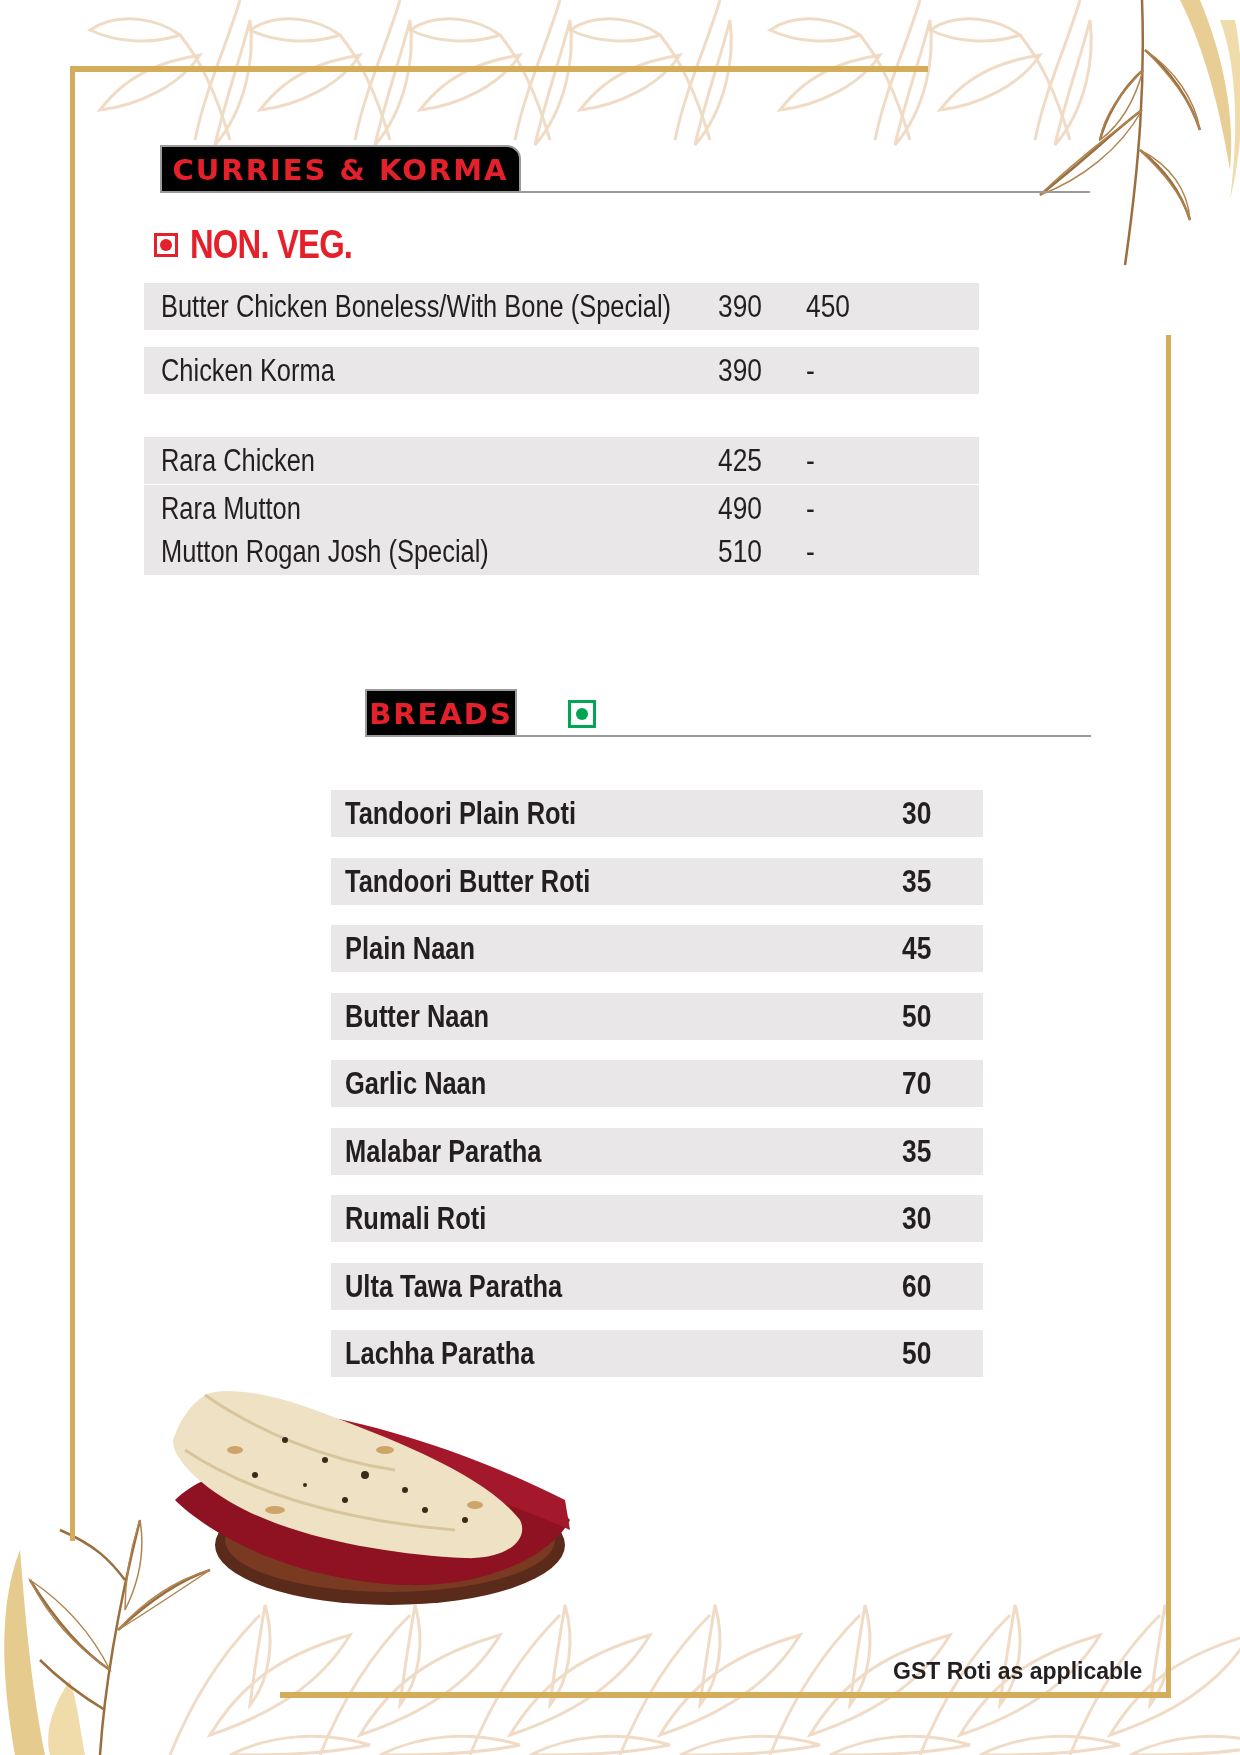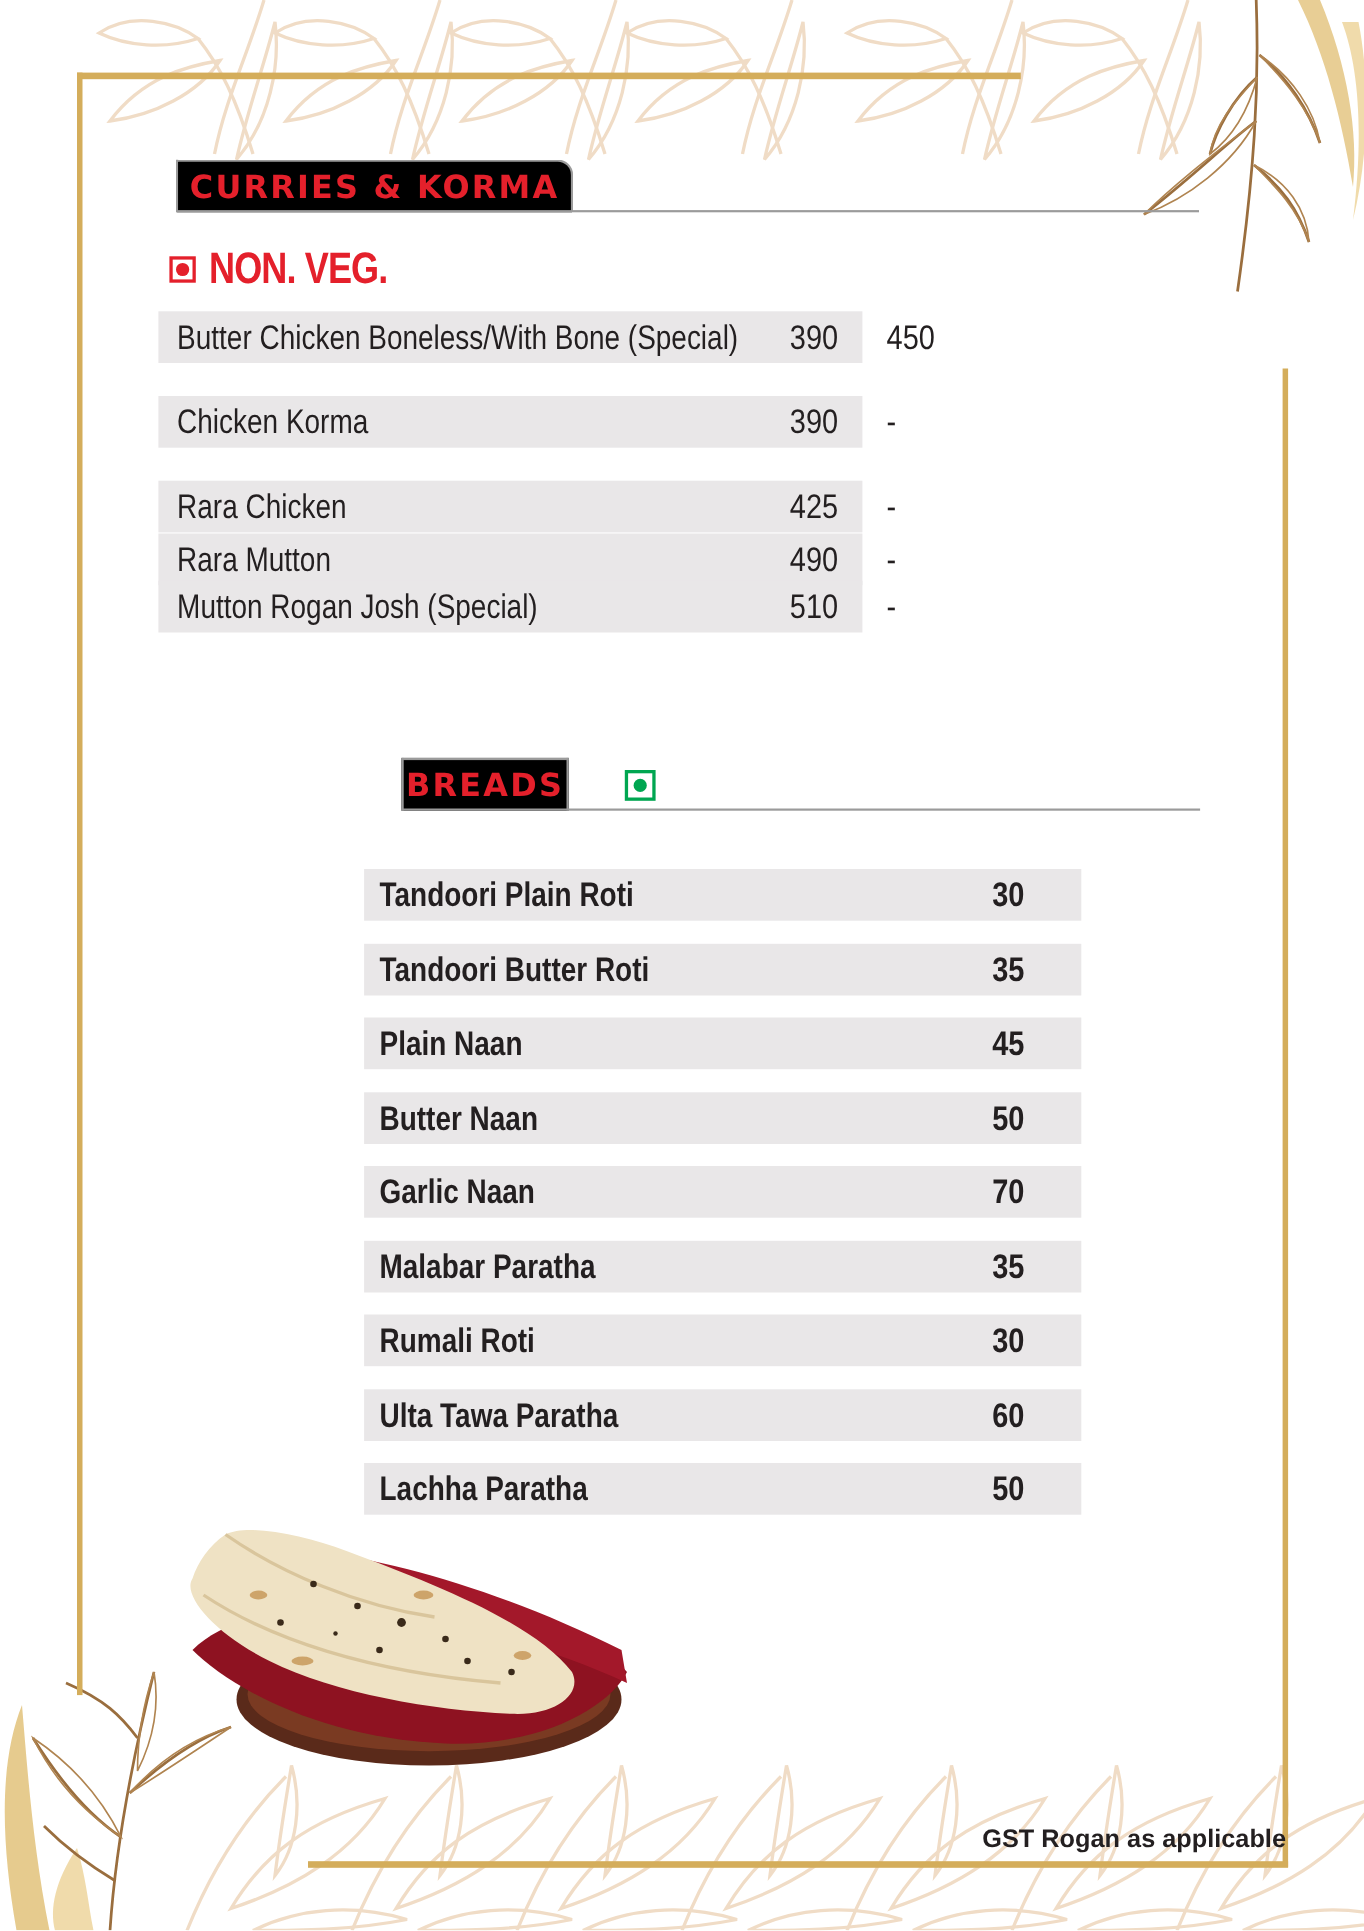--- a/index.html
+++ b/index.html
@@ -18,21 +18,21 @@
   .rule-curries { left: 160px; top: 191px; width: 930px; height: 2px; background: #9b9b9b; }
 
   .nonveg { left: 154px; top: 222px; display: flex; align-items: center; text-align: right; }
   .veg-mark { width: 24px; height: 24px; box-sizing: border-box; border: 3px solid; display: flex; align-items: center; justify-content: center; }
   .veg-mark .dot { width: 12px; height: 12px; border-radius: 50%; }
   .nonveg-title { color: #e4202b; font-weight: bold; font-size: 40px; margin-left: 12px; letter-spacing: -1px; transform: scaleX(0.82); transform-origin: left center; }
 
   .row { position: absolute; background: #e9e7e8; height: 47px; display: flex; align-items: center; font-size: 31px; color: #231f20; }
   .row .name { position: absolute; left: 17px; transform: scaleX(0.82); transform-origin: left center; white-space: nowrap; }
   .row .p1, .row .p2 { position: absolute; transform: scaleX(0.85); transform-origin: left center; }
-  .curry-row { left: 144px; width: 640px; }
+  .curry-row { left: 144px; width: 835px; }
   .curry-row .p1 { left: 574px; }
   .curry-row .p2 { left: 662px; }
   .bread-row { left: 331px; width: 652px; font-weight: bold; }
   .bread-row .name { left: 14px; }
   .bread-row .p1 { left: 571px; }
 
   .tab-breads { left: 365px; top: 689px; width: 152px; height: 48px; border-right: 2px solid #9b9b9b; font-size: 29px; }
   .rule-breads { left: 365px; top: 735px; width: 726px; height: 2px; background: #9b9b9b; }
   .veg-breads { left: 568px; top: 700px; }
 
@@ -126,21 +126,21 @@
         <span class="dot" style="background:#e4202b"></span>
       </span>
     <span class="nonveg-title">NON. VEG.</span>
   </div>
 
   <div class="row curry-row" style="top:283px">
     <span class="name">Butter Chicken Boneless/With Bone (Special)</span>
     <span class="p1">390</span>
     <span class="p2">450</span>
   </div>
-  <div class="row curry-row" style="top:360px">
+  <div class="row curry-row" style="top:347px">
     <span class="name">Chicken Korma</span>
     <span class="p1">390</span>
     <span class="p2">-</span>
   </div>
   <div class="row curry-row" style="top:437px">
     <span class="name">Rara Chicken</span>
     <span class="p1">425</span>
     <span class="p2">-</span>
   </div>
   <div class="row curry-row" style="top:485px">
@@ -220,13 +220,13 @@
       <circle cx="140" cy="105" r="2"></circle>
   </g>
   <g fill="#c08a45" opacity="0.7">
     <ellipse cx="70" cy="70" rx="8" ry="4"></ellipse>
       <ellipse cx="220" cy="70" rx="9" ry="4"></ellipse>
     <ellipse cx="110" cy="130" rx="10" ry="4"></ellipse>
       <ellipse cx="310" cy="125" rx="8" ry="4"></ellipse>
   </g>
 </svg>
 
-<div class="abs gst">GST Rogan as applicable</div>
+<div class="abs gst">GST Roti as applicable</div>
 
 </body></html>

